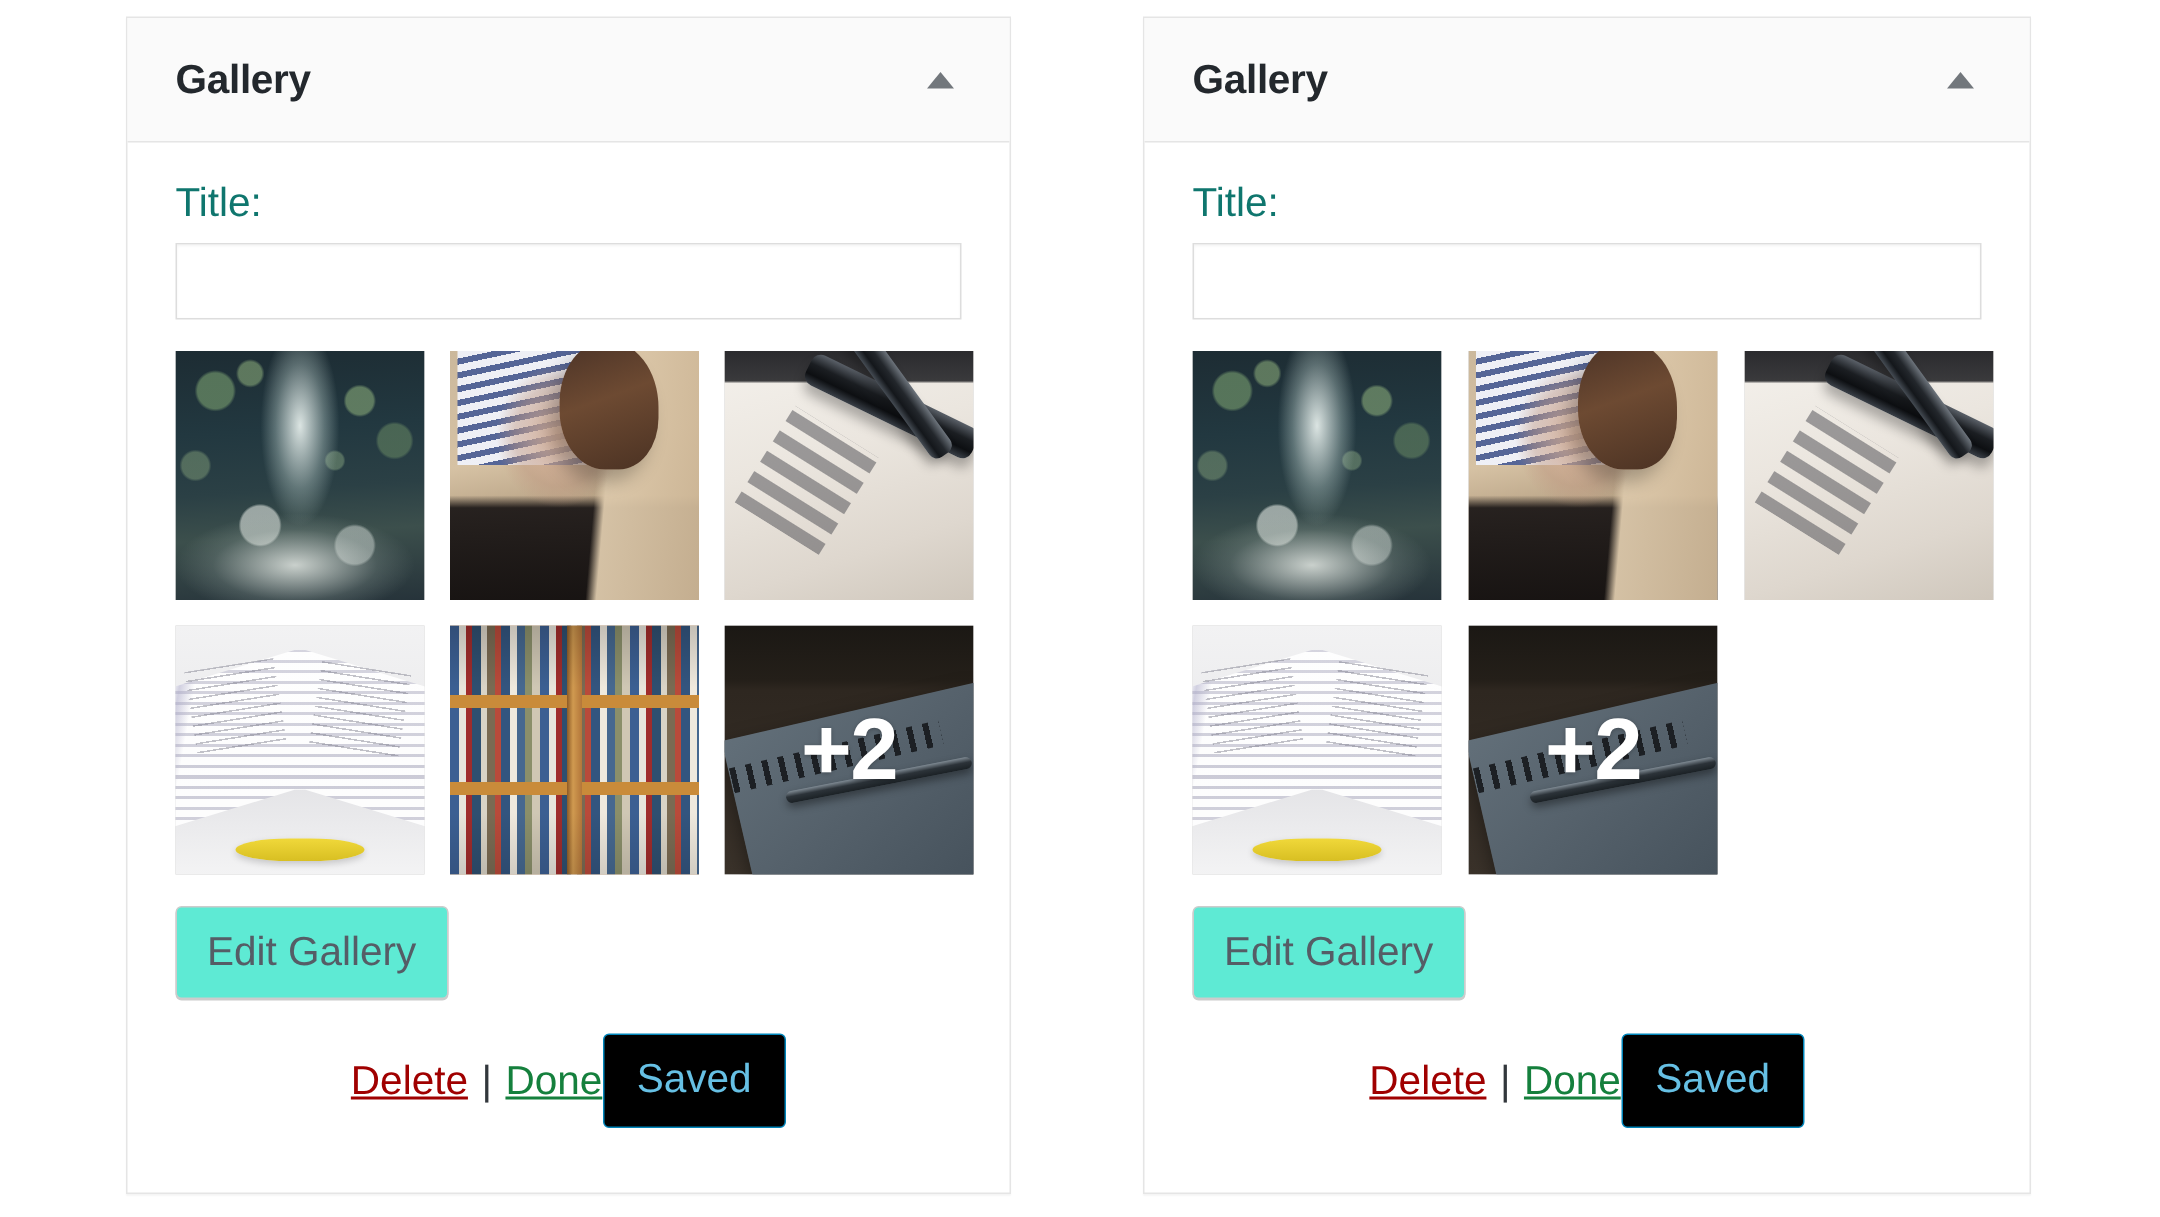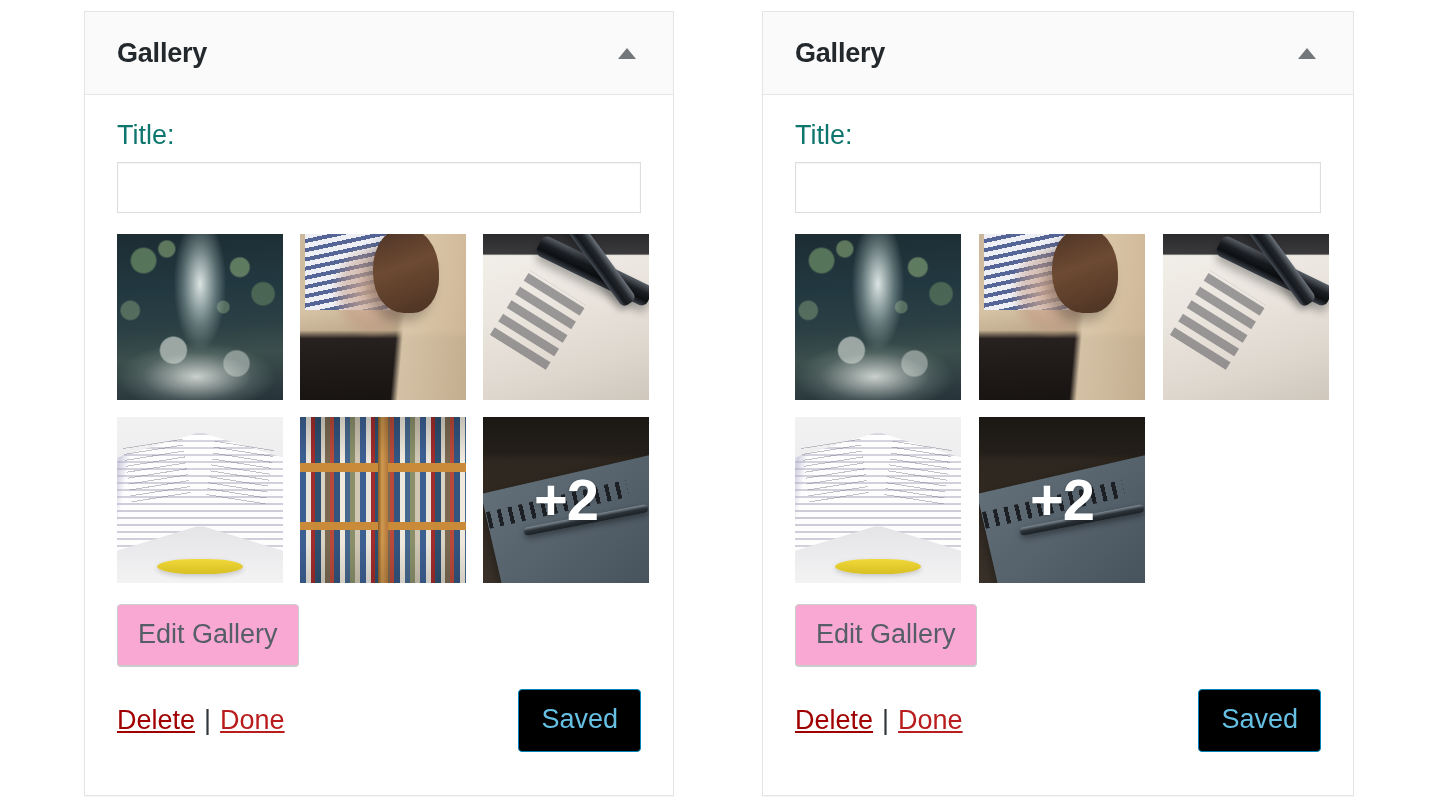--- a/index.html
+++ b/index.html
@@ -304,52 +304,52 @@
   
   .gallery-actions {
     margin-top: 21px;
   }
   .button-secondary {
     display: inline-block;
     font-family: "Liberation Sans", sans-serif;
     font-size: 27px;
     line-height: 1;
     color: #555d66;
-    background: #f9a8d4;
+    background: #5eead4;
     border: 1px solid #cccccc;
     border-radius: 4px;
     padding: 16px 20px 17px;
     cursor: pointer;
     box-shadow: 0 1px 0 #cccccc;
   }
 
   .widget-control-actions {
     display: flex;
     align-items: center;
-    justify-content: space-between;
+    justify-content: center;
     padding: 23px 32px 0 32px;
   }
   .alignleft {
     display: flex;
     align-items: baseline;
     font-size: 27px;
     color: #555d66;
   }
   .widget-control-remove {
     color: #a00000;
     text-decoration: underline;
     cursor: pointer;
   }
   .sep {
     padding: 0 9px;
     color: #32373c;
     text-decoration: none;
   }
   .widget-control-close {
-    color: #b91c1c;
+    color: #15803d;
     text-decoration: underline;
     cursor: pointer;
   }
   .button-primary-disabled {
     font-family: "Liberation Sans", sans-serif;
     font-size: 27px;
     line-height: 1;
     color: #66c0e4;
     background: #000000;
     border: 1px solid #0085ba;

